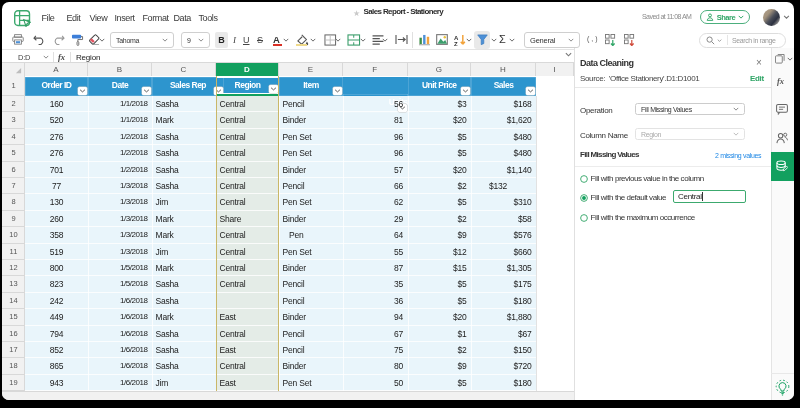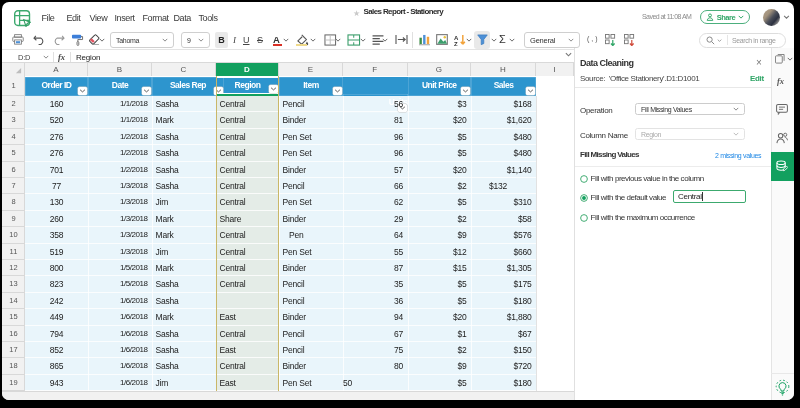--- a/index.html
+++ b/index.html
@@ -490,21 +490,21 @@
 <div class="abs" style="left:214px;top:356.4px;width:63px;height:16.4px;text-align:left;padding-left:3.5px;font-size:8.5px;letter-spacing:-0.2px;color:#1B1B1B;line-height:16.4px">Central</div>
 <div class="abs" style="left:277px;top:356.4px;width:64px;height:16.4px;text-align:left;padding-left:3.5px;font-size:8.5px;letter-spacing:-0.2px;color:#1B1B1B;line-height:16.4px">Binder</div>
 <div class="abs" style="left:341px;top:356.4px;width:64.5px;height:16.4px;text-align:right;padding-right:4.5px;font-size:8.5px;letter-spacing:-0.2px;color:#1B1B1B;line-height:16.4px">80</div>
 <div class="abs" style="left:405.5px;top:356.4px;width:63.5px;height:16.4px;text-align:right;padding-right:4.5px;font-size:8.5px;letter-spacing:-0.2px;color:#1B1B1B;line-height:16.4px">$9</div>
 <div class="abs" style="left:469px;top:356.4px;width:65px;height:16.4px;text-align:right;padding-right:4.5px;font-size:8.5px;letter-spacing:-0.2px;color:#1B1B1B;line-height:16.4px">$720</div>
 <div class="abs" style="left:23px;top:372.8px;width:63px;height:16.4px;text-align:center;font-size:8.5px;letter-spacing:-0.2px;color:#1B1B1B;line-height:16.4px">943</div>
 <div class="abs" style="left:86px;top:372.8px;width:64px;height:16.4px;text-align:right;padding-right:4.5px;font-size:8px;letter-spacing:-0.45px;color:#1B1B1B;line-height:16.4px">1/6/2018</div>
 <div class="abs" style="left:150px;top:372.8px;width:64px;height:16.4px;text-align:left;padding-left:3.5px;font-size:8.5px;letter-spacing:-0.2px;color:#1B1B1B;line-height:16.4px">Jim</div>
 <div class="abs" style="left:214px;top:372.8px;width:63px;height:16.4px;text-align:left;padding-left:3.5px;font-size:8.5px;letter-spacing:-0.2px;color:#1B1B1B;line-height:16.4px">East</div>
 <div class="abs" style="left:277px;top:372.8px;width:64px;height:16.4px;text-align:left;padding-left:3.5px;font-size:8.5px;letter-spacing:-0.2px;color:#1B1B1B;line-height:16.4px">Pen Set</div>
-<div class="abs" style="left:341px;top:372.8px;width:64.5px;height:16.4px;text-align:left;padding-right:4.5px;font-size:8.5px;letter-spacing:-0.2px;color:#1B1B1B;line-height:16.4px">50</div>
+<div class="abs" style="left:341px;top:372.8px;width:64.5px;height:16.4px;text-align:right;padding-right:4.5px;font-size:8.5px;letter-spacing:-0.2px;color:#1B1B1B;line-height:16.4px">50</div>
 <div class="abs" style="left:405.5px;top:372.8px;width:63.5px;height:16.4px;text-align:right;padding-right:4.5px;font-size:8.5px;letter-spacing:-0.2px;color:#1B1B1B;line-height:16.4px">$5</div>
 <div class="abs" style="left:469px;top:372.8px;width:65px;height:16.4px;text-align:right;padding-right:4.5px;font-size:8.5px;letter-spacing:-0.2px;color:#1B1B1B;line-height:16.4px">$180</div>
 <div class="abs" style="left:0;top:389.2px;width:572px;height:8.8px;background:#F1F1F1;border-top:1px solid #D8D8D8"></div>
 <div class="abs" style="left:572px;top:46px;width:197px;height:352px;background:#fff;border-left:1px solid #E0E0E0"></div>
 <div class="abs" style="left:578px;top:55.5px;font-size:9px;font-weight:bold;letter-spacing:-0.5px;color:#333">Data Cleaning</div>
 <div class="abs" style="left:754px;top:55px;font-size:10px;color:#777">×</div>
 <div class="abs" style="left:578px;top:71.5px;font-size:8px;letter-spacing:-0.35px;color:#444">Source:&nbsp; 'Office Stationery'.D1:D1001</div>
 <div class="abs" style="left:748px;top:71.5px;font-size:8px;letter-spacing:-0.3px;color:#2FA566;font-weight:bold">Edit</div>
 <div class="abs" style="left:573px;top:85px;width:196px;height:1px;background:#E8E8E8"></div>
 <div class="abs" style="left:578px;top:103.5px;font-size:8px;letter-spacing:-0.3px;color:#333">Operation</div>

